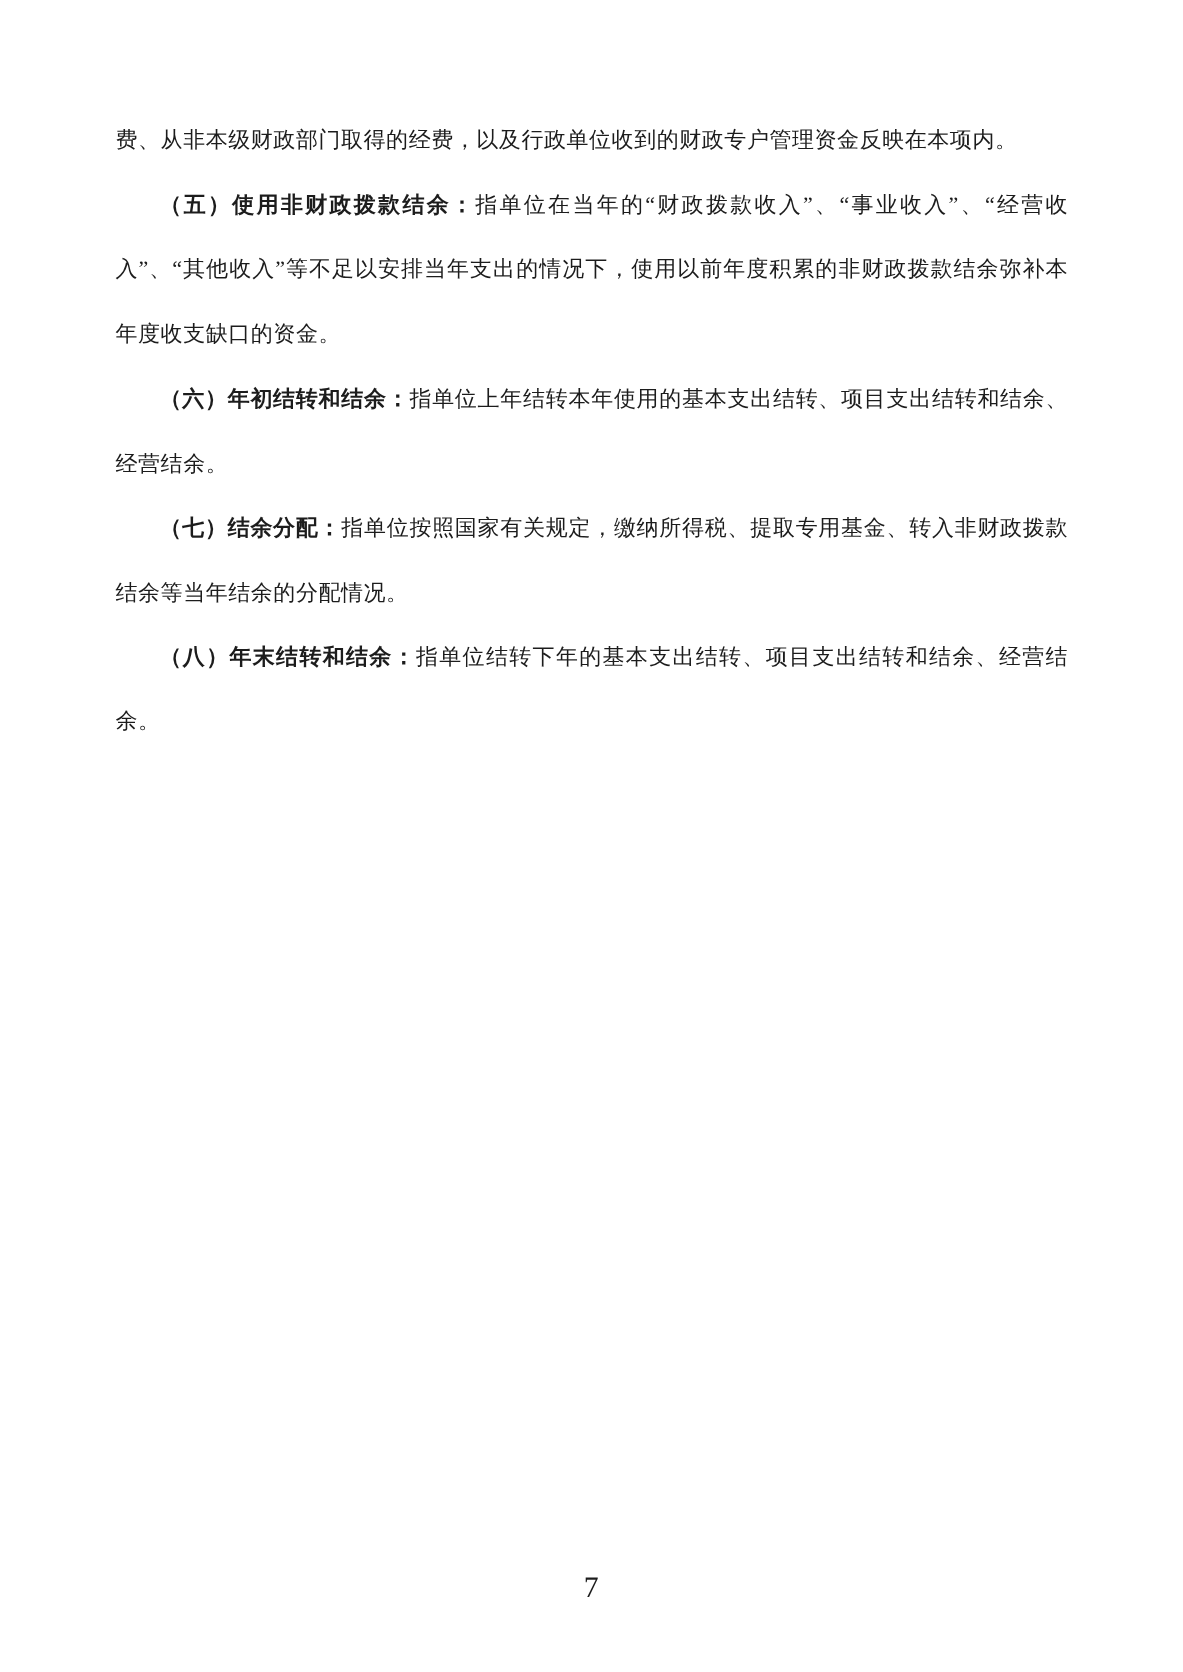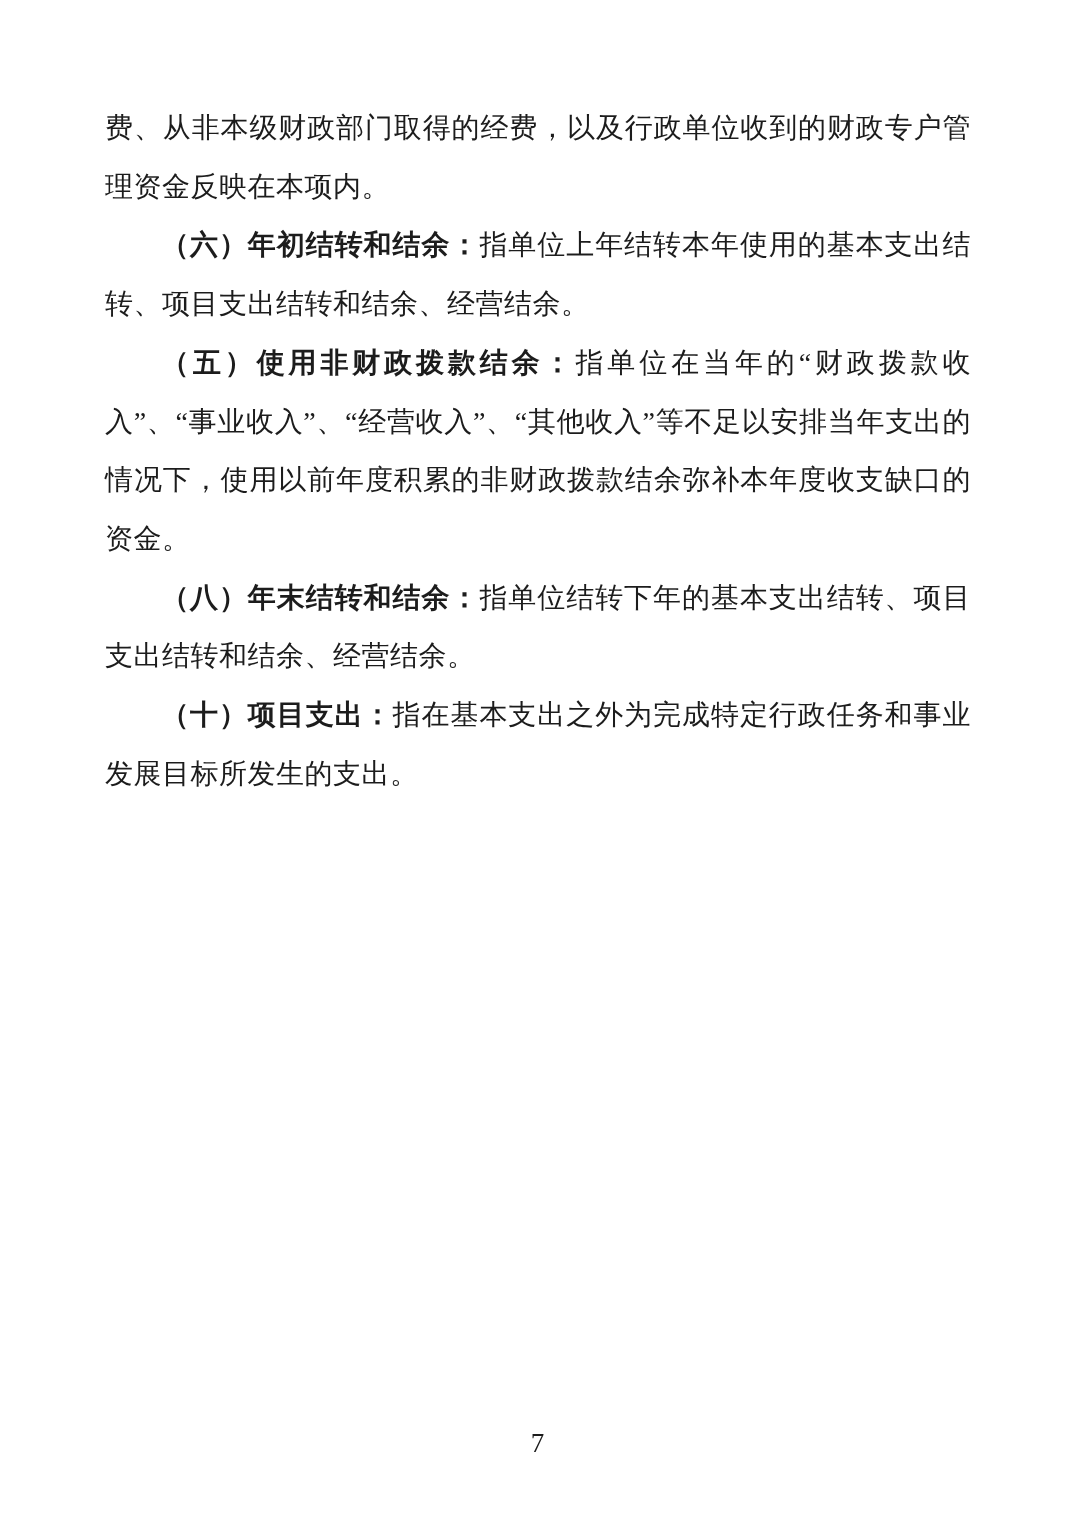--- a/index.html
+++ b/index.html
@@ -17,21 +17,21 @@
     color: #1c1c1c;
   }
   .content {
     position: absolute;
     top: 99px;
     left: 105px;
     width: 866px;
   }
   .para {
     margin: 0;
-    font-size: 28px;
+    font-size: 20px;
     line-height: 58.7px;
     text-align: justify;
     text-justify: inter-ideograph;
     text-indent: 2em;
     letter-spacing: 0.5px;
     word-break: break-all;
   }
   .para.continuation {
     text-indent: 0;
   }
@@ -52,29 +52,29 @@
   }
 </style>
 </head>
 <body>
 
 <div class="page">
   <div class="content">
 
     <p class="para continuation"><span class="lead"></span><span>费、从非本级财政部门取得的经费，以及行政单位收到的财政专户管理资金反映在本项内。</span></p>
 
+    <p class="para"><span class="lead">（五）使用非财政拨款结余：</span><span>指单位在当年的“财政拨款收入”、“事业收入”、“经营收入”、“其他收入”等不足以安排当年支出的情况下，使用以前年度积累的非财政拨款结余弥补本年度收支缺口的资金。</span></p>
+
     <p class="para"><span class="lead">（六）年初结转和结余：</span><span>指单位上年结转本年使用的基本支出结转、项目支出结转和结余、经营结余。</span></p>
 
-    <p class="para"><span class="lead">（五）使用非财政拨款结余：</span><span>指单位在当年的“财政拨款收入”、“事业收入”、“经营收入”、“其他收入”等不足以安排当年支出的情况下，使用以前年度积累的非财政拨款结余弥补本年度收支缺口的资金。</span></p>
-
+    <p class="para"><span class="lead">（七）结余分配：</span><span>指单位按照国家有关规定，缴纳所得税、提取专用基金、转入非财政拨款结余等当年结余的分配情况。</span></p>
 
     <p class="para"><span class="lead">（八）年末结转和结余：</span><span>指单位结转下年的基本支出结转、项目支出结转和结余、经营结余。</span></p>
 
 
-    <p class="para"><span class="lead">（十）项目支出：</span><span>指在基本支出之外为完成特定行政任务和事业发展目标所发生的支出。</span></p>
 
 
 
   </div>
 
   <div class="footer">
     <span class="page-number">7</span>
   </div>
 </div>
 

